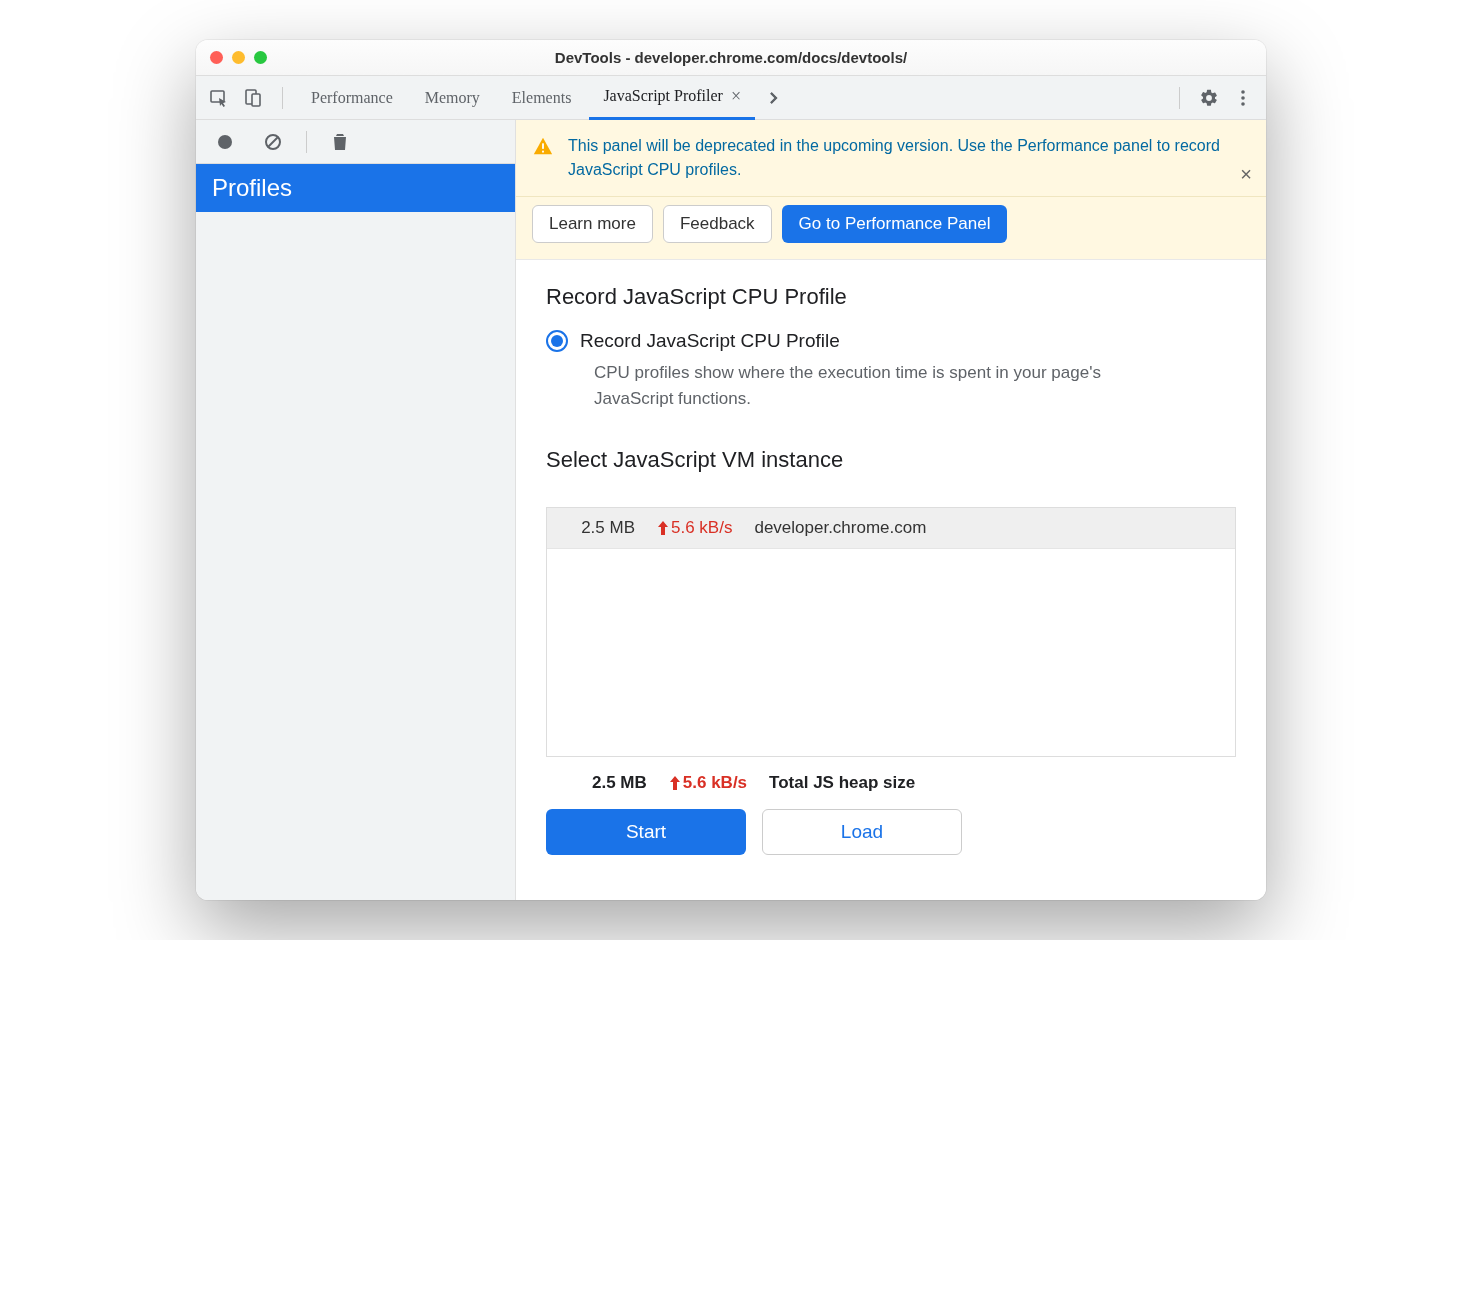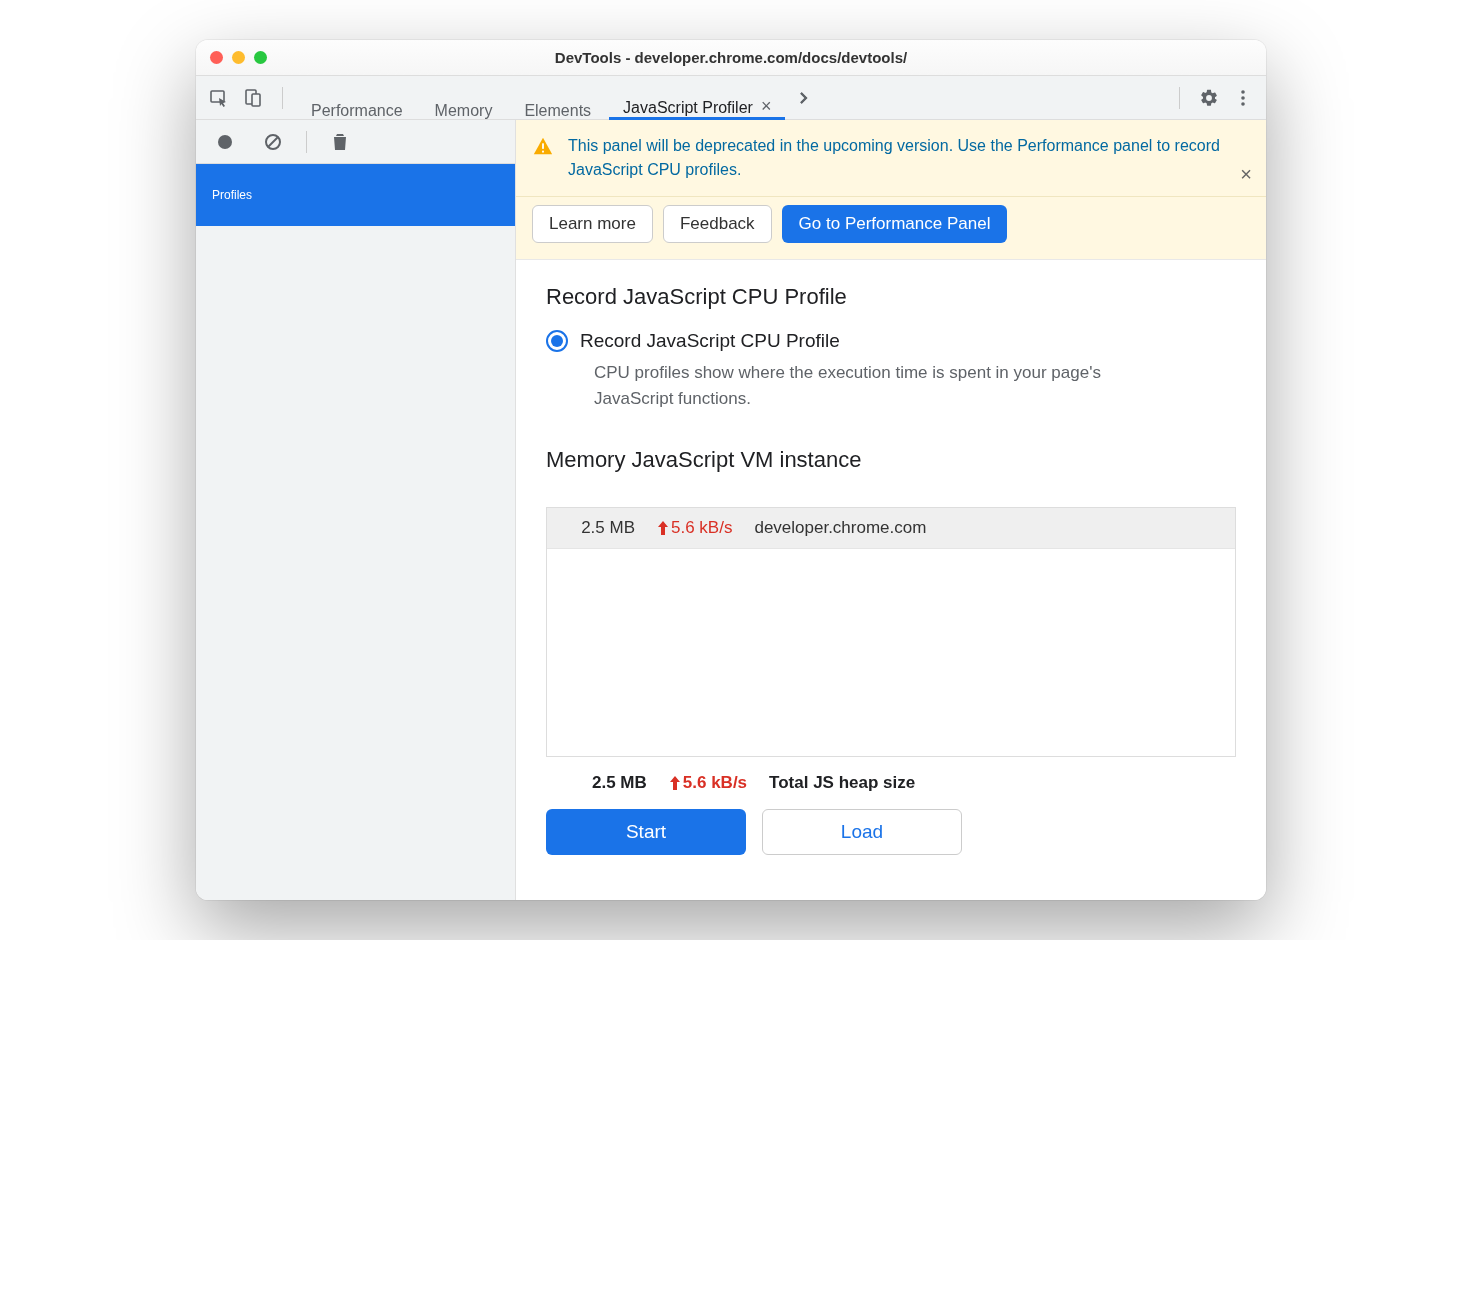--- a/index.html
+++ b/index.html
@@ -36,42 +36,42 @@
   .title {
     position:absolute; left:0; right:0; text-align:center;
     font-size:15px; font-weight:600; color:#333; pointer-events:none;
   }
   .toolbar {
     height:44px; background:#f1f3f4; border-bottom:1px solid #ddd;
     display:flex; align-items:center; padding:0 8px; gap:4px;
   }
   .toolbar .divider { width:1px; height:22px; background:#ccc; margin:0 10px; }
   .tab {
-    padding:0 14px; height:44px; display:flex; align-items:flex-end;
-    font-size:16px; color:#5f6368; cursor:pointer; gap:8px;
+    padding:0 14px; height:44px; display:flex; align-items:center;
+    font-size:16px; color:#5f6368; cursor:pointer; gap:8px;font-family:Liberation Serif, serif;
   }
   .tab.active {
     color:#202124; border-bottom:3px solid #1a73e8; font-weight:400;
   }
   .tab-close { font-size:18px; color:#5f6368; }
   .spacer { flex:1; }
   .icon-btn {
     width:30px; height:30px; display:flex; align-items:center; justify-content:center;
     color:#5f6368; cursor:pointer;
   }
   .sub-toolbar {
     height:44px; background:#f1f3f4; border-bottom:1px solid #ddd;
     display:flex; align-items:center; padding:0 14px; gap:18px;
   }
   .content { display:flex; height:780px; }
   .sidebar {
     width:320px; background:#f1f3f4; border-right:1px solid #e0e0e0;
   }
   .sidebar-item {
-    padding:24px 16px; font-size:12px;
+    padding:10px 16px; font-size:24px;
   }
   .sidebar-item.selected {
     background:#1a73e8; color:#fff;
   }
   .main { flex:1; display:flex; flex-direction:column; background:#fff; overflow:hidden;}
   .banner {
     background:#fff8e1; border-bottom:1px solid #f0e6c0;
     padding:14px 16px; display:flex; gap:14px; position:relative;
   }
   .warn-tri {
@@ -237,21 +237,21 @@
         <div class="h2">Record JavaScript CPU Profile</div>
 
         <div class="radio-row">
           <div class="radio">
               <div class="inner"></div>
             </div>
           <div class="radio-label">Record JavaScript CPU Profile</div>
         </div>
         <div class="desc">CPU profiles show where the execution time is spent in your page's JavaScript functions.</div>
 
-        <div class="h2" style="margin-top:36px;">Memory JavaScript VM instance</div>
+        <div class="h2" style="margin-top:36px;">Select JavaScript VM instance</div>
 
         <div class="vm-box">
           <div class="vm-row">
             <div class="vm-size">2.5 MB</div>
             <div class="vm-rate">
               <svg width="12" height="14" viewBox="0 0 12 14">
                   <path fill="#d93025" d="M6 0 L11 6 H8 V14 H4 V6 H1 Z"></path>
                 </svg>
               <span>5.6 kB/s</span>
             </div>

